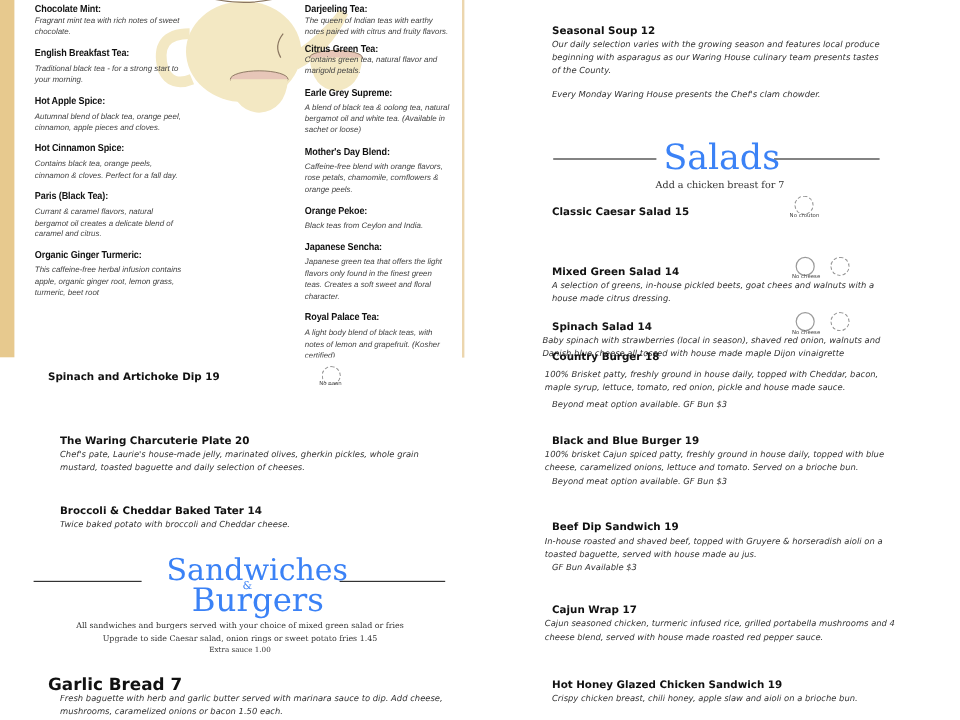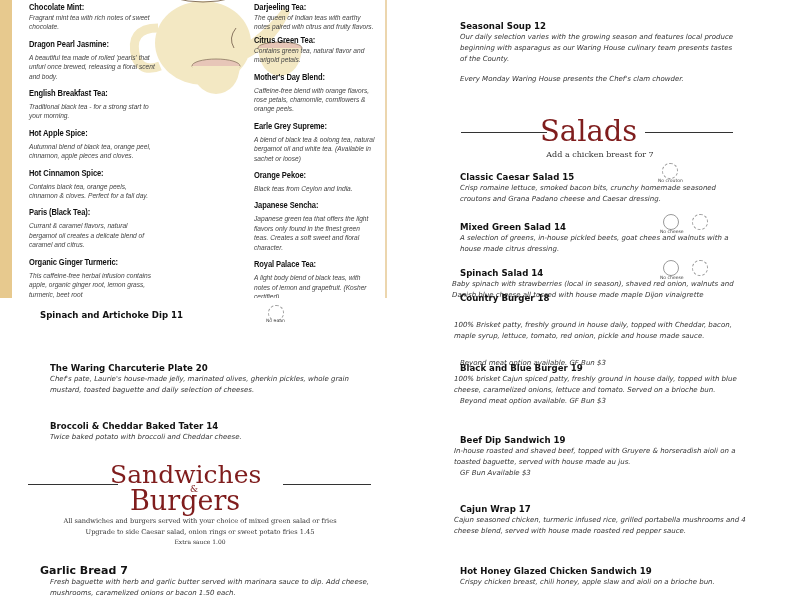--- a/index.html
+++ b/index.html
@@ -9,21 +9,21 @@
   .tea-stripe { position:absolute; left:0; top:0; width:12px; height:298px; background:#e7c98e; }
   .tea-border { position:absolute; left:385px; top:0; width:2px; height:298px; background:#ecd6ae; }
   .teapot { position:absolute; left:118px; top:-12px; width:190px; height:112px; }
   .tea-col { position:absolute; top:2px; width:128px; }
   .tea-col.left { left:29px; }
   .tea-col.right { left:254px; width:122px; }
   .tea-item { margin-bottom:7px; }
   .tea-name { font-family:"Liberation Sans", sans-serif; font-weight:bold; font-size:8.4px; color:#111; letter-spacing:-0.1px; line-height:11px; transform:scaleX(0.9); transform-origin:left; white-space:nowrap; }
   .tea-desc { font-family:"Liberation Sans", sans-serif; font-style:italic; font-size:6.6px; color:#444; line-height:9.4px; margin-top:3px; }
 
-  .section-heading { position:absolute; font-family:"DejaVu Serif", serif; color:#7f1d1d; text-align:left; }
+  .section-heading { position:absolute; font-family:"DejaVu Serif", serif; color:#3b82f6; text-align:right; }
   .rule { position:absolute; height:1px; background:#333; }
 
   .item { position:absolute; text-align:left; }
   .item-title { font-family:"DejaVu Sans", sans-serif; font-weight:bold; font-size:8.6px; color:#111; line-height:12px; }
   .item-desc { font-family:"DejaVu Sans", sans-serif; font-size:7px; color:#333; line-height:10.8px;font-style:italic; }
   .badge { position:absolute; width:14px; height:14px; border-radius:50%; border:1px dashed #9a9a9a; }
   .badge-label { position:absolute; font-size:4.5px; color:#444; white-space:nowrap; font-family:"DejaVu Sans", sans-serif; }
   .subnote { font-family:"DejaVu Serif", serif; font-size:7px; color:#333; line-height:11px; text-align:center; }
 </style>
 </head>
@@ -43,24 +43,20 @@
     <ellipse cx="162" cy="60" rx="22" ry="6" fill="#e7c6b8" stroke="#8a7660" stroke-width="0.8"></ellipse>
     <path d="M140 60 Q142 86 162 88 Q182 86 184 60" fill="#f3e8c3"></path>
   </svg>
 
   <div class="tea-col left">
     <div class="tea-item">
         <div class="tea-name">Chocolate Mint:</div>
         <div class="tea-desc" style="margin-top:0">Fragrant mint tea with rich notes of sweet chocolate.</div>
       </div>
     <div class="tea-item">
-        <div class="tea-name">Dragon Pearl Jasmine:</div>
-        <div class="tea-desc">A beautiful tea made of rolled 'pearls' that unfurl once brewed, releasing a floral scent and body.</div>
-      </div>
-    <div class="tea-item">
         <div class="tea-name">English Breakfast Tea:</div>
         <div class="tea-desc">Traditional black tea - for a strong start to your morning.</div>
       </div>
     <div class="tea-item">
         <div class="tea-name">Hot Apple Spice:</div>
         <div class="tea-desc">Autumnal blend of black tea, orange peel, cinnamon, apple pieces and cloves.</div>
       </div>
     <div class="tea-item">
         <div class="tea-name">Hot Cinnamon Spice:</div>
         <div class="tea-desc">Contains black tea, orange peels, cinnamon &amp; cloves. Perfect for a fall day.</div>
@@ -78,45 +74,45 @@
   <div class="tea-col right">
     <div class="tea-item">
         <div class="tea-name">Darjeeling Tea:</div>
         <div class="tea-desc" style="margin-top:0">The queen of Indian teas with earthy notes paired with citrus and fruity flavors.</div>
       </div>
     <div class="tea-item" style="margin-top:-4px">
         <div class="tea-name">Citrus Green Tea:</div>
         <div class="tea-desc" style="margin-top:0">Contains green tea, natural flavor and marigold petals.</div>
       </div>
     <div class="tea-item">
+        <div class="tea-name">Earle Grey Supreme:</div>
+        <div class="tea-desc">A blend of black tea &amp; oolong tea, natural bergamot oil and white tea. (Available in sachet or loose)</div>
+      </div>
+    <div class="tea-item">
         <div class="tea-name">Mother's Day Blend:</div>
         <div class="tea-desc">Caffeine-free blend with orange flavors, rose petals, chamomile, cornflowers &amp; orange peels.</div>
       </div>
     <div class="tea-item">
-        <div class="tea-name">Earle Grey Supreme:</div>
-        <div class="tea-desc">A blend of black tea &amp; oolong tea, natural bergamot oil and white tea. (Available in sachet or loose)</div>
-      </div>
-    <div class="tea-item">
         <div class="tea-name">Orange Pekoe:</div>
         <div class="tea-desc">Black teas from Ceylon and India.</div>
       </div>
     <div class="tea-item">
         <div class="tea-name">Japanese Sencha:</div>
         <div class="tea-desc">Japanese green tea that offers the light flavors only found in the finest green teas. Creates a soft sweet and floral character.</div>
       </div>
     <div class="tea-item">
         <div class="tea-name">Royal Palace Tea:</div>
         <div class="tea-desc">A light body blend of black teas, with notes of lemon and grapefruit. (Kosher certified)</div>
       </div>
   </div>
 </div>
 <div class="tea-border"></div>
 
 <div class="item" style="left:40px; top:309px; width:340px;">
-  <div class="item-title">Spinach and Artichoke Dip 11</div>
+  <div class="item-title">Spinach and Artichoke Dip 19</div>
 </div>
 <div class="badge" style="left:268px; top:305px;"></div>
 <div class="badge-label" style="left:266px; top:318px;">No naan</div>
 
 <div class="item" style="left:50px; top:362px; width:320px;">
   <div class="item-title">The Waring Charcuterie Plate 20</div>
   <div class="item-desc">Chef's pate, Laurie's house-made jelly, marinated olives, gherkin pickles, whole grain mustard, toasted baguette and daily selection of cheeses.</div>
 </div>
 
 <div class="item" style="left:50px; top:420px; width:320px;">
@@ -129,40 +125,39 @@
 <div class="section-heading" style="left:110px; top:460px; width:180px; font-size:25px; line-height:30px;">Sandwiches</div>
 <div class="section-heading" style="left:190px; top:484px; width:20px; font-size:9px; line-height:10px;">&amp;</div>
 <div class="section-heading" style="left:130px; top:486px; width:140px; font-size:27px; line-height:30px;">Burgers</div>
 <div style="position:absolute; left:40px; top:516px; width:320px;">
   <div class="subnote" style="font-size:6.6px; line-height:10.5px;">All sandwiches and burgers served with your choice of mixed green salad or fries</div>
   <div class="subnote" style="font-size:6.6px; line-height:10.5px;">Upgrade to side Caesar salad, onion rings or sweet potato fries 1.45</div>
   <div class="subnote" style="font-size:6px; line-height:10.5px;">Extra sauce 1.00</div>
 </div>
 
 <div class="item" style="left:40px; top:565px; width:340px;">
-  <div class="item-title" style="font-size:11px;">Garlic Bread 7</div>
+  <div class="item-title" style="font-size:14px;">Garlic Bread 7</div>
   <div class="item-desc" style="padding:0 10px;">Fresh baguette with herb and garlic butter served with marinara sauce to dip. Add cheese, mushrooms, caramelized onions or bacon 1.50 each.</div>
 </div>
 
 <div class="item" style="left:460px; top:20px; width:280px;">
   <div class="item-title">Seasonal  Soup 12</div>
   <div class="item-desc">Our daily selection varies with the growing season and features local produce beginning with asparagus as our Waring House culinary team presents tastes of the County.</div>
 </div>
 <div class="item" style="left:460px; top:74px; width:280px;">
   <div class="item-desc">Every Monday Waring House presents the Chef's clam chowder.</div>
 </div>
 
 <div class="rule" style="left:461px; top:132px; width:86px;"></div>
 <div class="rule" style="left:645px; top:132px; width:88px;"></div>
 <div class="section-heading" style="left:540px; top:114px; width:110px; font-size:29px; line-height:34px;">Salads</div>
 <div class="subnote" style="position:absolute; left:500px; top:149px; width:200px; font-size:8px;">Add a chicken breast for 7</div>
 
 <div class="item" style="left:460px; top:171px; width:280px;">
   <div class="item-title">Classic Caesar Salad 15</div>
-  <div class="item-desc">Crisp romaine lettuce, smoked bacon bits, crunchy homemade seasoned croutons and Grana Padano cheese and Caesar dressing.</div>
 </div>
 <div class="badge" style="left:662px; top:163px;"></div>
 <div class="badge-label" style="left:658px; top:178px;">No crouton</div>
 
 <div class="item" style="left:460px; top:221px; width:280px;">
   <div class="item-title">Mixed Green Salad 14</div>
   <div class="item-desc">A selection of greens,  in-house pickled beets, goat chees and walnuts with a house made citrus dressing.</div>
 </div>
 <div class="badge" style="left:663px; top:214px; border-style:solid;"></div>
 <div class="badge-label" style="left:660px; top:229px;">No cheese</div>
@@ -171,21 +166,21 @@
 <div class="item" style="left:460px; top:267px; width:280px;">
   <div class="item-title">Spinach Salad 14</div>
   <div class="item-desc" style="margin:0 -8px;">Baby spinach with strawberries (local in season), shaved red onion, walnuts and Danish blue cheese all tossed with house made maple Dijon vinaigrette</div>
 </div>
 <div class="badge" style="left:663px; top:260px; border-style:solid;"></div>
 <div class="badge-label" style="left:660px; top:275px;">No cheese</div>
 <div class="badge" style="left:692px; top:260px;"></div>
 
 <div class="item" style="left:460px; top:293px; width:280px;">
   <div class="item-title" style="line-height:11px;">Country Burger 18</div>
-  <div class="item-desc" style="margin:16px -6px;">100% Brisket patty, freshly ground in house daily, topped with Cheddar, bacon, maple syrup, lettuce, tomato, red onion, pickle and house made sauce.</div>
+  <div class="item-desc" style="margin:3px -6px;">100% Brisket patty, freshly ground in house daily, topped with Cheddar, bacon, maple syrup, lettuce, tomato, red onion, pickle and house made sauce.</div>
   <div class="item-desc">Beyond meat option available.  GF Bun $3</div>
 </div>
 
 <div class="item" style="left:460px; top:362px; width:280px;">
   <div class="item-title">Black and Blue Burger 19</div>
   <div class="item-desc" style="margin:0 -6px;">100% brisket Cajun spiced patty, freshly ground in house daily, topped with blue cheese, caramelized onions, lettuce and tomato. Served on a brioche bun.</div>
   <div class="item-desc">Beyond meat option available. GF Bun $3</div>
 </div>
 
 <div class="item" style="left:460px; top:434px; width:280px;">

